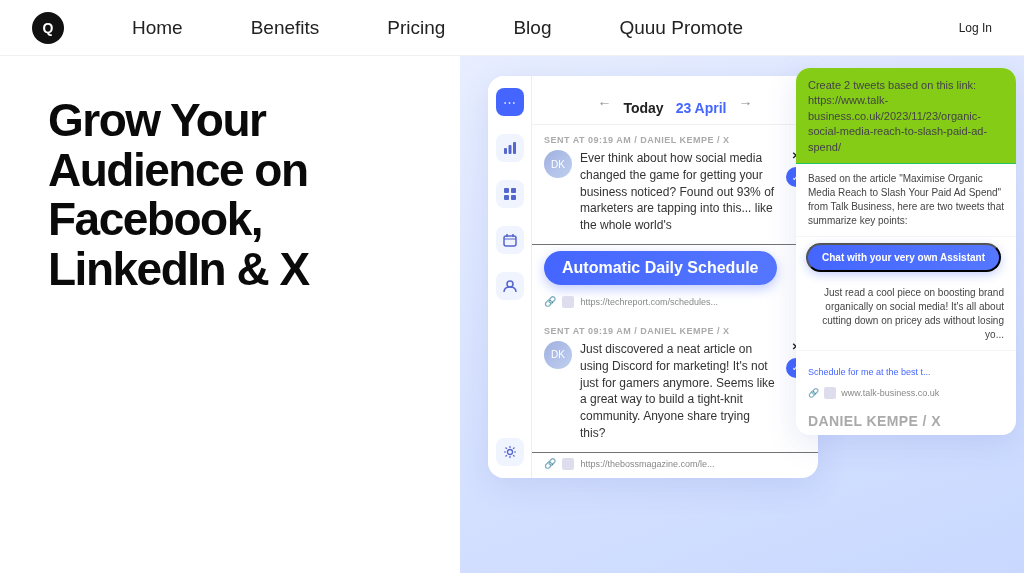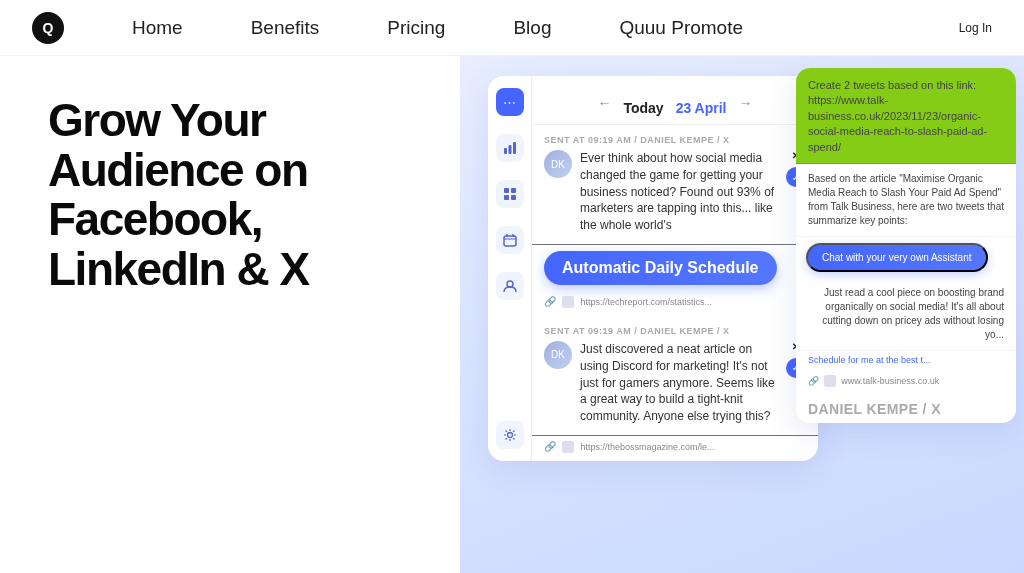--- a/index.html
+++ b/index.html
@@ -297,39 +297,40 @@
       color: #444;
       line-height: 1.4;
       border-bottom: 1px solid #f5f5f5;
     }
     .chat-btn {
       background: linear-gradient(90deg, #4466ff, #5577ff);
       color: #fff;
       border-radius: 20px;
       padding: 7px 14px;
       font-size: 10px;
-      font-weight: 400;
+      font-weight: 700;
       margin: 6px 10px;
       display: block;
       text-align: center;
       cursor: pointer;
       box-shadow: 0 3px 10px rgba(68,102,255,0.3);
     }
     .assistant-post-block {
       padding: 8px 12px;
       font-size: 10px;
       color: #444;
       line-height: 1.4;
       border-bottom: 1px solid #f5f5f5;
       text-align: right;
     }
     .assistant-link-text {
       font-size: 9px;
       color: #4466ff;
       padding: 4px 12px 6px;
+      margin-top: 12px;
     }
     .assistant-link-row {
       display: flex;
       align-items: center;
       gap: 5px;
       padding: 4px 12px 8px;
       font-size: 9px;
       color: #888;
     }
     .assist-favicon {
@@ -432,28 +433,28 @@
               <div class="db-check">✓</div>
             </div>
           </div>
         </div>
 
         <button class="auto-schedule-btn">Automatic Daily Schedule</button>
 
         <div class="db-link-row">
           <span class="db-link-icon">🔗</span>
           <div class="db-favicon"></div>
-          <span>https://techreport.com/statistics...</span>
+          <span>https://techreport.com/schedules...</span>
         </div>
 
         <div class="db-post">
           <div class="db-post-meta">SENT AT 09:19 AM / DANIEL KEMPE / X</div>
           <div class="db-post-content">
             <div class="db-avatar">DK</div>
-            <div class="db-post-text">Just discovered a neat article on using Discord for marketing! It's not just for gamers anymore. Seems like a great way to build a tight-knit community. Anyone else trying this?</div>
+            <div class="db-post-text">Just discovered a neat article on using Discord for marketing! It's not just for gamers anymore. Seems like a great way to build a tight-knit community. Anyone share trying this?</div>
             <div class="db-post-icons">
               <span class="db-x-icon">✕</span>
               <div class="db-check">✓</div>
             </div>
           </div>
         </div>
 
         <div class="db-link-row">
           <span class="db-link-icon">🔗</span>
           <div class="db-favicon"></div>

